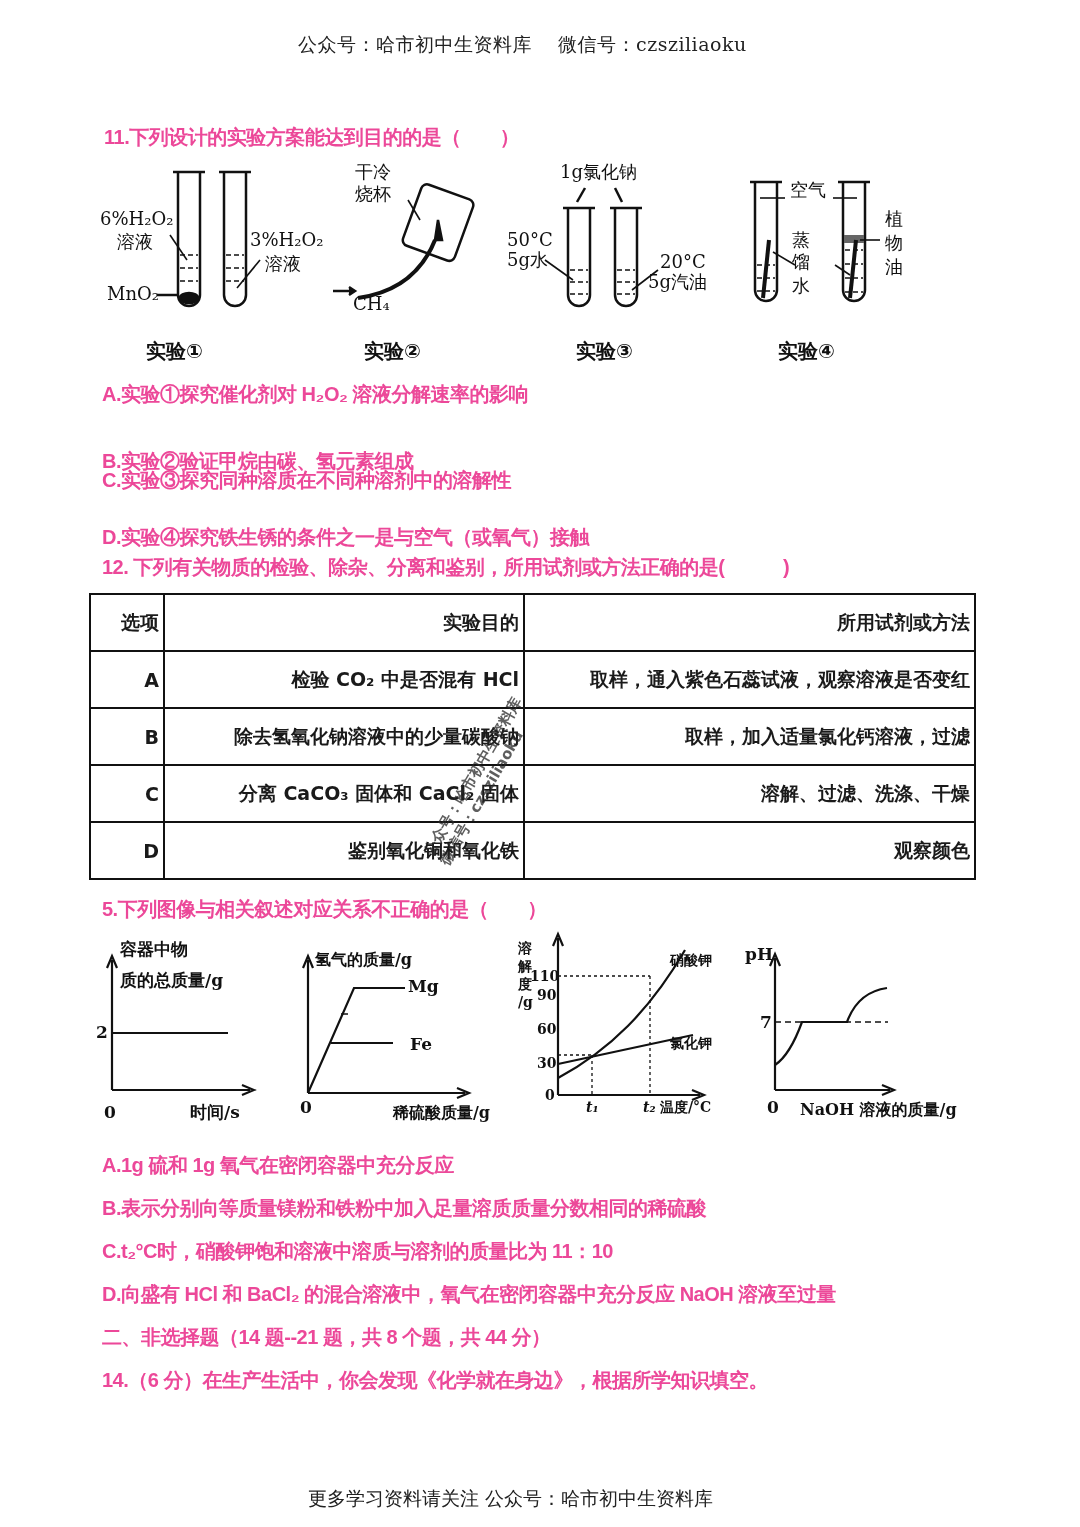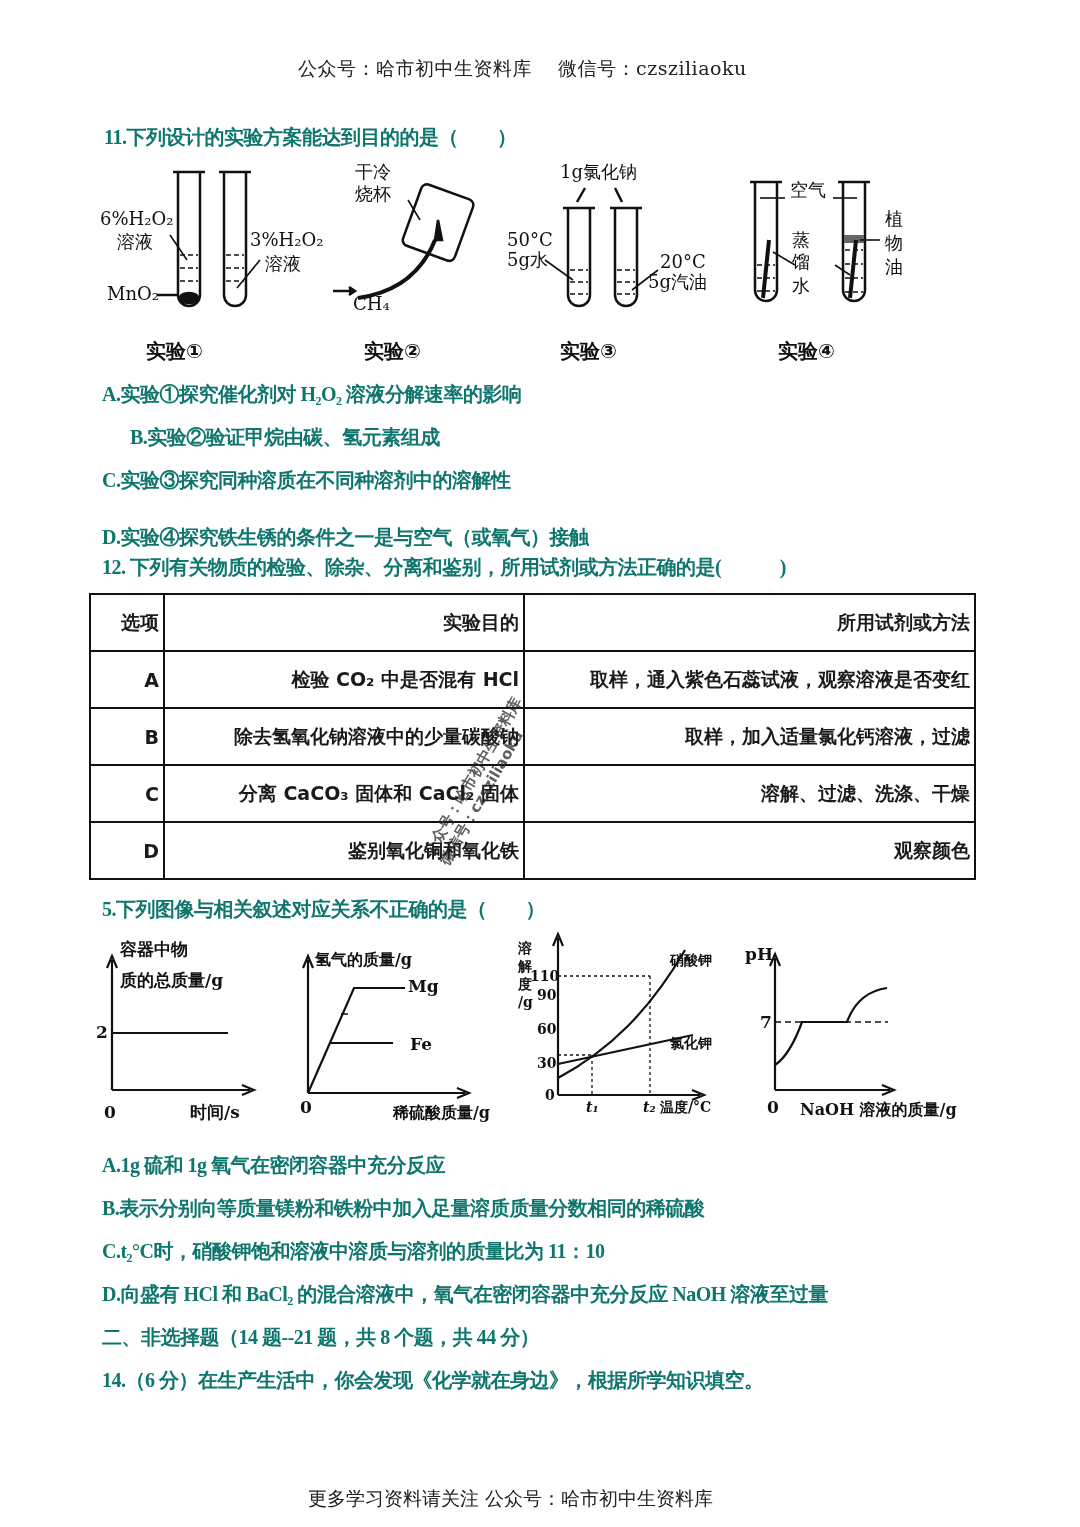--- a/index.html
+++ b/index.html
@@ -1,22 +1,22 @@
 <!DOCTYPE html>
 <html><head>
 <meta charset="utf-8">
 <style>
   html, body { margin:0; padding:0; background:#fff; }
   body { width:1080px; height:1527px; position:relative; overflow:hidden;
          font-family:"DejaVu Serif","Liberation Serif",serif; color:#111; }
   .abs { position:absolute; }
   .hdr, .ftr { font-family:"DejaVu Serif",serif; font-size:19px; color:#222; white-space:nowrap; }
-  .hdr { left:298px; top:56px; letter-spacing:0.5px; }
+  .hdr { left:298px; top:32px; letter-spacing:0.5px; }
   .ftr { left:308px; top:1486px; }
-  .q { font-family:Liberation Serif, serif; font-size:20px; font-weight:bold; color:#0f766e; white-space:nowrap; letter-spacing:-0.5px; }
+  .q { font-family:Liberation Sans, sans-serif; font-size:20px; font-weight:bold; color:#ec4899; white-space:nowrap; letter-spacing:-0.5px; }
   .exp-cap { font-family:"DejaVu Sans",sans-serif; font-size:20px; font-weight:bold; }
   table.q12 { position:absolute; left:89px; top:593px; width:887px; border-collapse:collapse;
               font-family:"DejaVu Sans",sans-serif; font-size:19px; font-weight:bold; color:#1a1a1a; }
   table.q12 td { border:2.5px solid #111; text-align:right; height:55px; padding:0 4px; }
   table.q12 td.c0 { width:64px; }
   table.q12 td.c1 { width:350px; }
   .wm { position:absolute; left:395px; top:760px; transform:rotate(-60deg); transform-origin:left top;
         font-family:"DejaVu Sans",sans-serif; font-size:15px; font-weight:bold; color:rgba(40,40,40,0.75);
         white-space:nowrap; line-height:18px; }
   svg text { font-family:"DejaVu Serif",serif; }
@@ -86,25 +86,25 @@
     <text x="697" y="86">蒸</text>
     <text x="697" y="108">馏</text>
     <text x="697" y="132">水</text>
     <text x="790" y="65">植</text>
     <text x="790" y="89">物</text>
     <text x="790" y="113">油</text>
   </g>
 </svg>
 <div class="abs exp-cap" style="left:146px;top:338px;">实验①</div>
 <div class="abs exp-cap" style="left:364px;top:338px;">实验②</div>
-<div class="abs exp-cap" style="left:560px;top:338px;">实验③</div>
+<div class="abs exp-cap" style="left:576px;top:338px;">实验③</div>
 <div class="abs exp-cap" style="left:778px;top:338px;">实验④</div>
 
 <div class="abs q" style="left:102px;top:381px;">A.实验①探究催化剂对 H₂O₂ 溶液分解速率的影响</div>
-<div class="abs q" style="left:102px;top:424px;margin-left:28px;">B.实验②验证甲烷由碳、氢元素组成</div>
+<div class="abs q" style="left:102px;top:448px;">B.实验②验证甲烷由碳、氢元素组成</div>
 <div class="abs q" style="left:102px;top:467px;">C.实验③探究同种溶质在不同种溶剂中的溶解性</div>
 <div class="abs q" style="left:102px;top:510px;margin-top:14px;">D.实验④探究铁生锈的条件之一是与空气（或氧气）接触</div>
 
 <div class="abs q" style="left:102px;top:554px;">12.  下列有关物质的检验、除杂、分离和鉴别，所用试剂或方法正确的是(　　　)</div>
 <table class="q12">
   <tbody>
       <tr>
     <td class="c0">选项</td>
     <td class="c1">实验目的</td>
     <td>所用试剂或方法</td>

